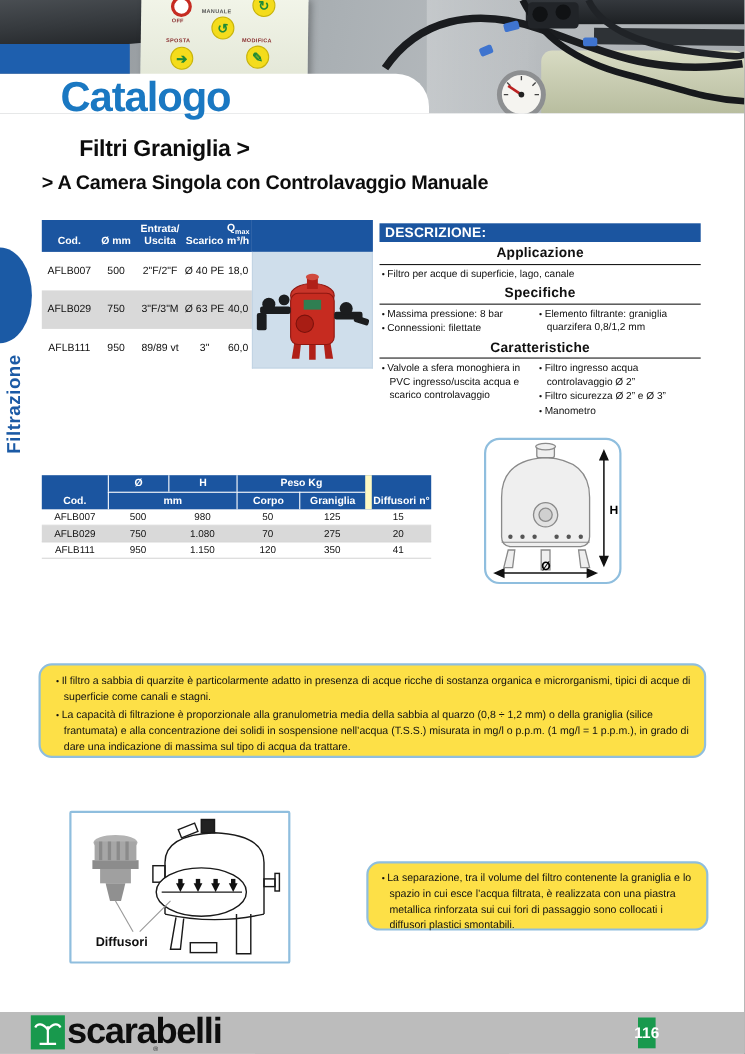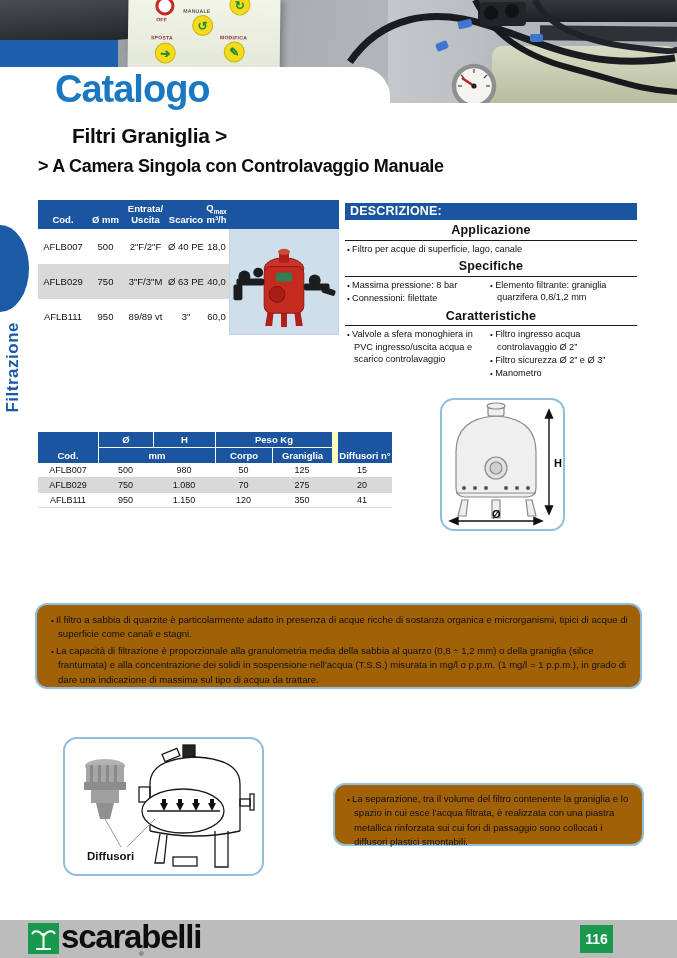--- a/index.html
+++ b/index.html
@@ -86,37 +86,37 @@
   .h-peso{grid-column:4/6;grid-row:1;border-left:1px solid #fff;}
   .h-diff{grid-column:6;grid-row:1/3;border-left:6px solid #fef9c3;align-items:flex-end !important;padding-bottom:2px;}
   .h-mm{grid-column:2/4;grid-row:2;border-left:1px solid #fff;border-top:1px solid #fff;}
   .h-corpo{grid-column:4;grid-row:2;border-left:1px solid #fff;border-top:1px solid #fff;}
   .h-gran{grid-column:5;grid-row:2;border-left:1px solid #fff;border-top:1px solid #fff;}
   .t2-row{display:grid;grid-template-columns:60px 55px 62px 57px 60px 60px;height:14px;
           align-items:center;text-align:center;border-bottom:1px solid #d6d6d6;}
   .t2-row.shade{background:#d9d9d9;}
 
   
-  .note{position:absolute;border:2px solid #8fbede;border-radius:12px;background:#a16207;
+  .note{position:absolute;border:2px solid #8fbede;border-radius:12px;background:#fde047;
         font-size:9.6px;line-height:1.5;color:#101010;padding:8px 12px;box-sizing:border-box;}
   .note .bullet{margin-bottom:2px;}
 
   
-  .diffbox{left:63px;top:737px;width:201px;height:139px;border:2px solid #8fbede;border-radius:14px;
+  .diffbox{left:63px;top:737px;width:201px;height:139px;border:2px solid #8fbede;border-radius:2px;
            background:#fff;box-sizing:border-box;}
 
   
   .footer{left:0;top:920px;width:677px;height:38px;background:#bcbcbc;}
   .logo{position:absolute;left:28px;top:3px;display:flex;align-items:flex-start;}
   .logo-icon{width:31px;height:31px;background:#18994d;margin-right:2px;}
   .logo-text{font-weight:bold;font-size:33px;letter-spacing:-1.2px;color:#0d0d0d;line-height:.85;}
   .logo-bar{background:#18994d;color:#fff;font-weight:bold;font-size:6.5px;letter-spacing:2.6px;
             padding:1px 3px 1px 4px;margin-top:1px;display:inline-block;}
   .logo-reg{font-size:6px;vertical-align:top;color:#222;}
-  .pagenum{position:absolute;left:580px;top:5px;width:33px;height:28px;background:#18994d;color:#fff;
+  .pagenum{position:absolute;left:580px;top:5px;width:16px;height:28px;background:#18994d;color:#fff;
            font-weight:bold;font-size:14px;display:flex;align-items:center;justify-content:center;}
 </style>
 </head>
 <body>
 
 <div class="page">
 
   <div class="abs photo">
     <div class="pipe-left"></div>
     <div class="metal-sheen"></div>

